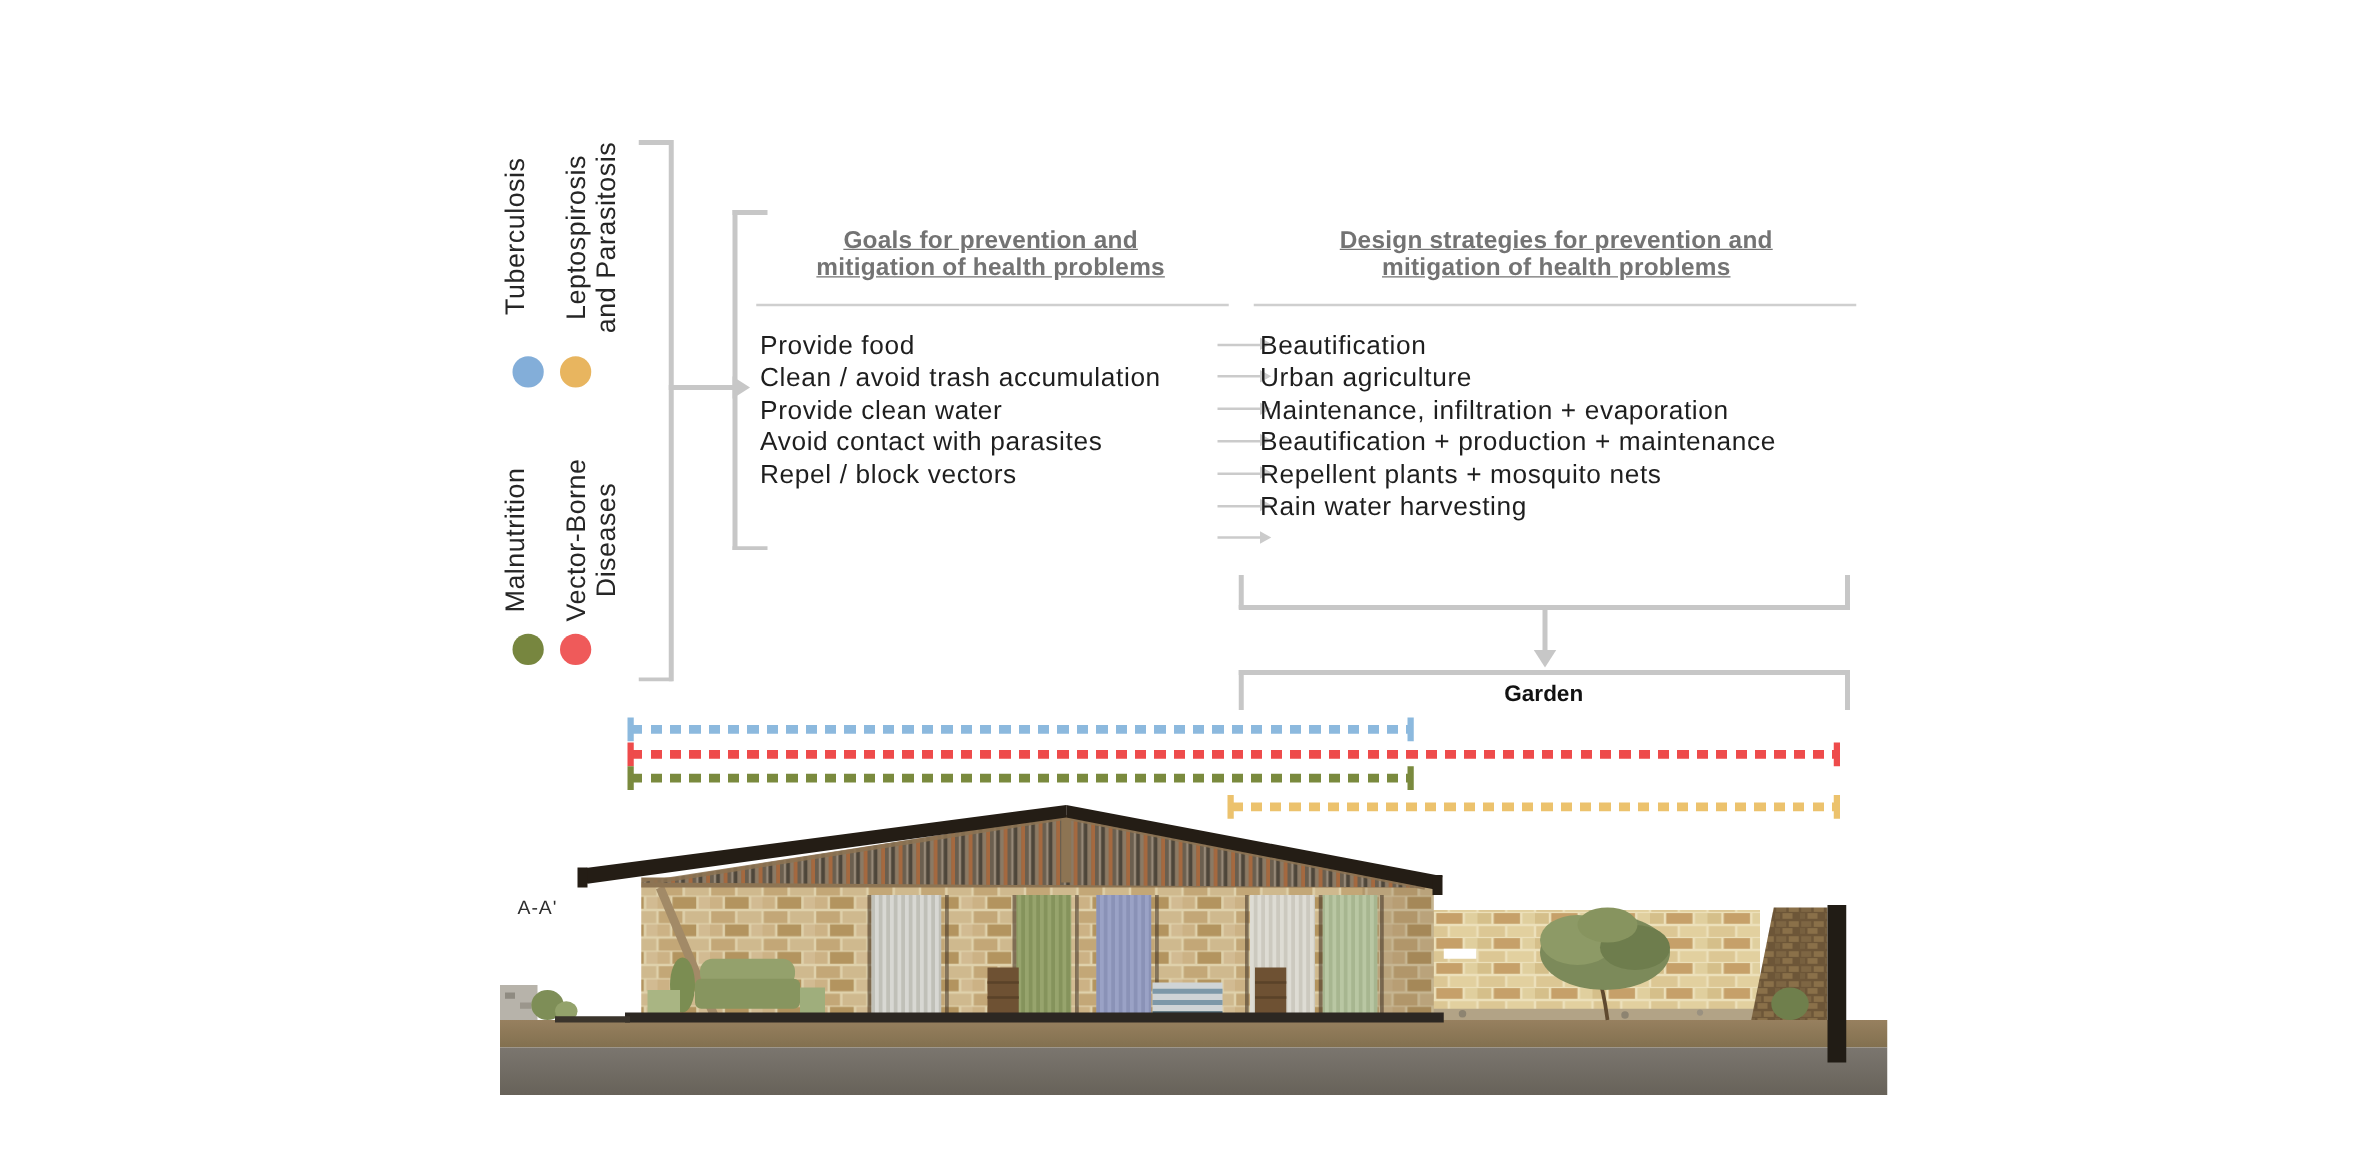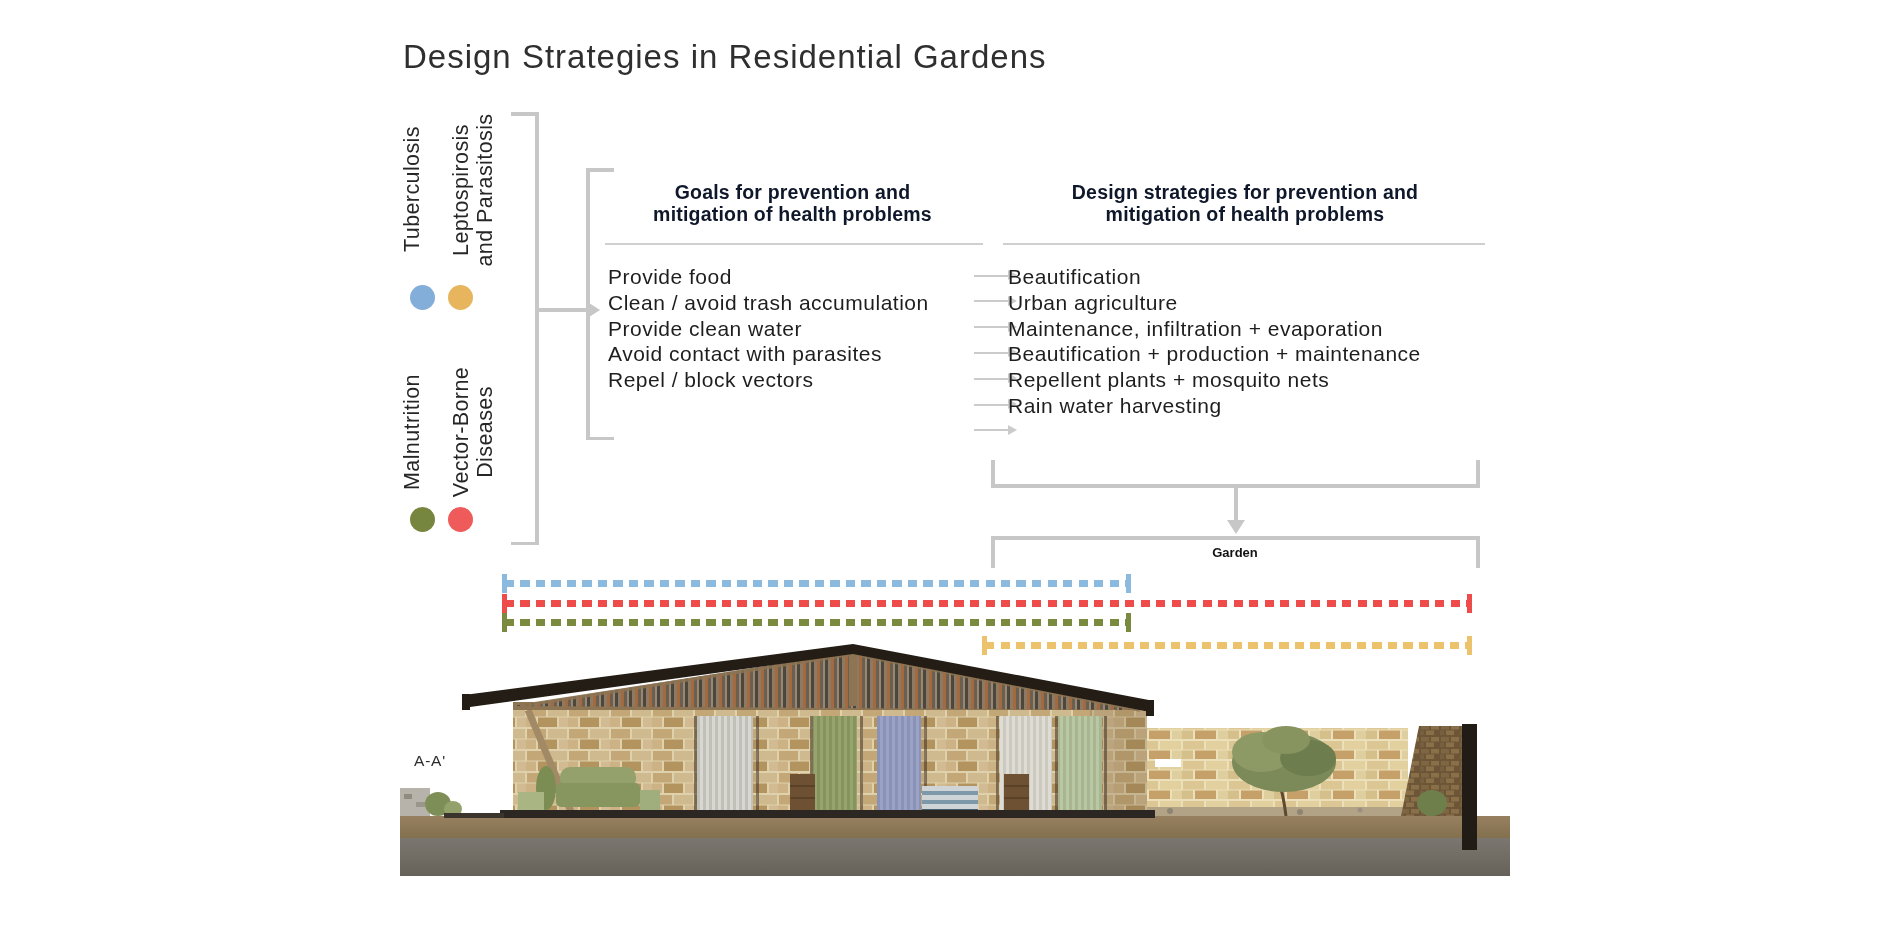--- a/index.html
+++ b/index.html
@@ -16,41 +16,40 @@
     position:absolute;transform:translate(-50%,-50%) rotate(-90deg);
     font-size:21.5px;line-height:24px;letter-spacing:.4px;color:#262626;
     text-align:center;white-space:nowrap;
   }
   .dot{position:absolute;width:25px;height:25px;border-radius:50%;background:var(--c,#999);}
   
   .gline{position:absolute;background:#c7c7c7;}
   .arrhead-r{position:absolute;width:0;height:0;border-left:14px solid #c7c7c7;border-top:9px solid transparent;border-bottom:9px solid transparent;}
   .arrhead-d{position:absolute;width:0;height:0;border-top:14px solid #c7c7c7;border-left:9px solid transparent;border-right:9px solid transparent;}
   
-  .col-header{position:absolute;top:181px;font-size:19.5px;font-weight:bold;line-height:22px;text-align:center;color:#0f172a;letter-spacing:.2px;}
+  .col-header{position:absolute;top:181px;font-size:19.5px;font-weight:bold;line-height:22px;text-align:center;color:#737373;letter-spacing:.2px;text-decoration:underline;}
   .underline{position:absolute;top:243px;height:2px;background:#cfcfcf;}
   .list{position:absolute;top:264px;font-size:21px;line-height:25.8px;letter-spacing:.5px;color:#1e1e1e;}
   .list div{white-space:nowrap;}
   
   .flow-arrow{position:absolute;left:974px;width:34px;height:2px;background:#cbcbcb;}
   .flow-arrow .head{position:absolute;right:-9px;top:-4.5px;width:0;height:0;border-left:9px solid #cbcbcb;border-top:5.5px solid transparent;border-bottom:5.5px solid transparent;}
-  .garden-label{position:absolute;left:1100px;top:545px;width:270px;text-align:center;font-size:13px;font-weight:bold;color:#121212;}
+  .garden-label{position:absolute;left:1100px;top:545px;width:270px;text-align:center;font-size:18px;font-weight:bold;color:#121212;}
   
   .dash{position:absolute;height:7px;background:repeating-linear-gradient(90deg,var(--c) 0 9px,transparent 9px 15.5px);}
   .dash .cap{position:absolute;width:5px;height:19px;top:-6px;background:var(--c);}
   .dash .cap.l{left:-3px;} .dash .cap.r{right:-2px;}
-  .section-label{position:absolute;left:414px;top:752px;font-size:15.5px;letter-spacing:.8px;color:#2c2c2c;}
+  .section-label{position:absolute;left:414px;top:718px;font-size:15.5px;letter-spacing:.8px;color:#2c2c2c;}
   .building{position:absolute;left:400px;top:640px;}
 </style>
 </head>
 <body>
 
 <div class="canvas">
 
-  <h1 class="title">Design Strategies in Residential Gardens</h1>
 
   <div class="vlabel" style="left:412px;top:189px;">Tuberculosis</div>
   <div class="vlabel" style="left:473px;top:190px;">
     <div>Leptospirosis</div>
     <div>and Parasitosis</div>
   </div>
   <div class="vlabel" style="left:412px;top:432px;">Malnutrition</div>
   <div class="vlabel" style="left:473px;top:432px;">
     <div>Vector-Borne</div>
     <div>Diseases</div>

